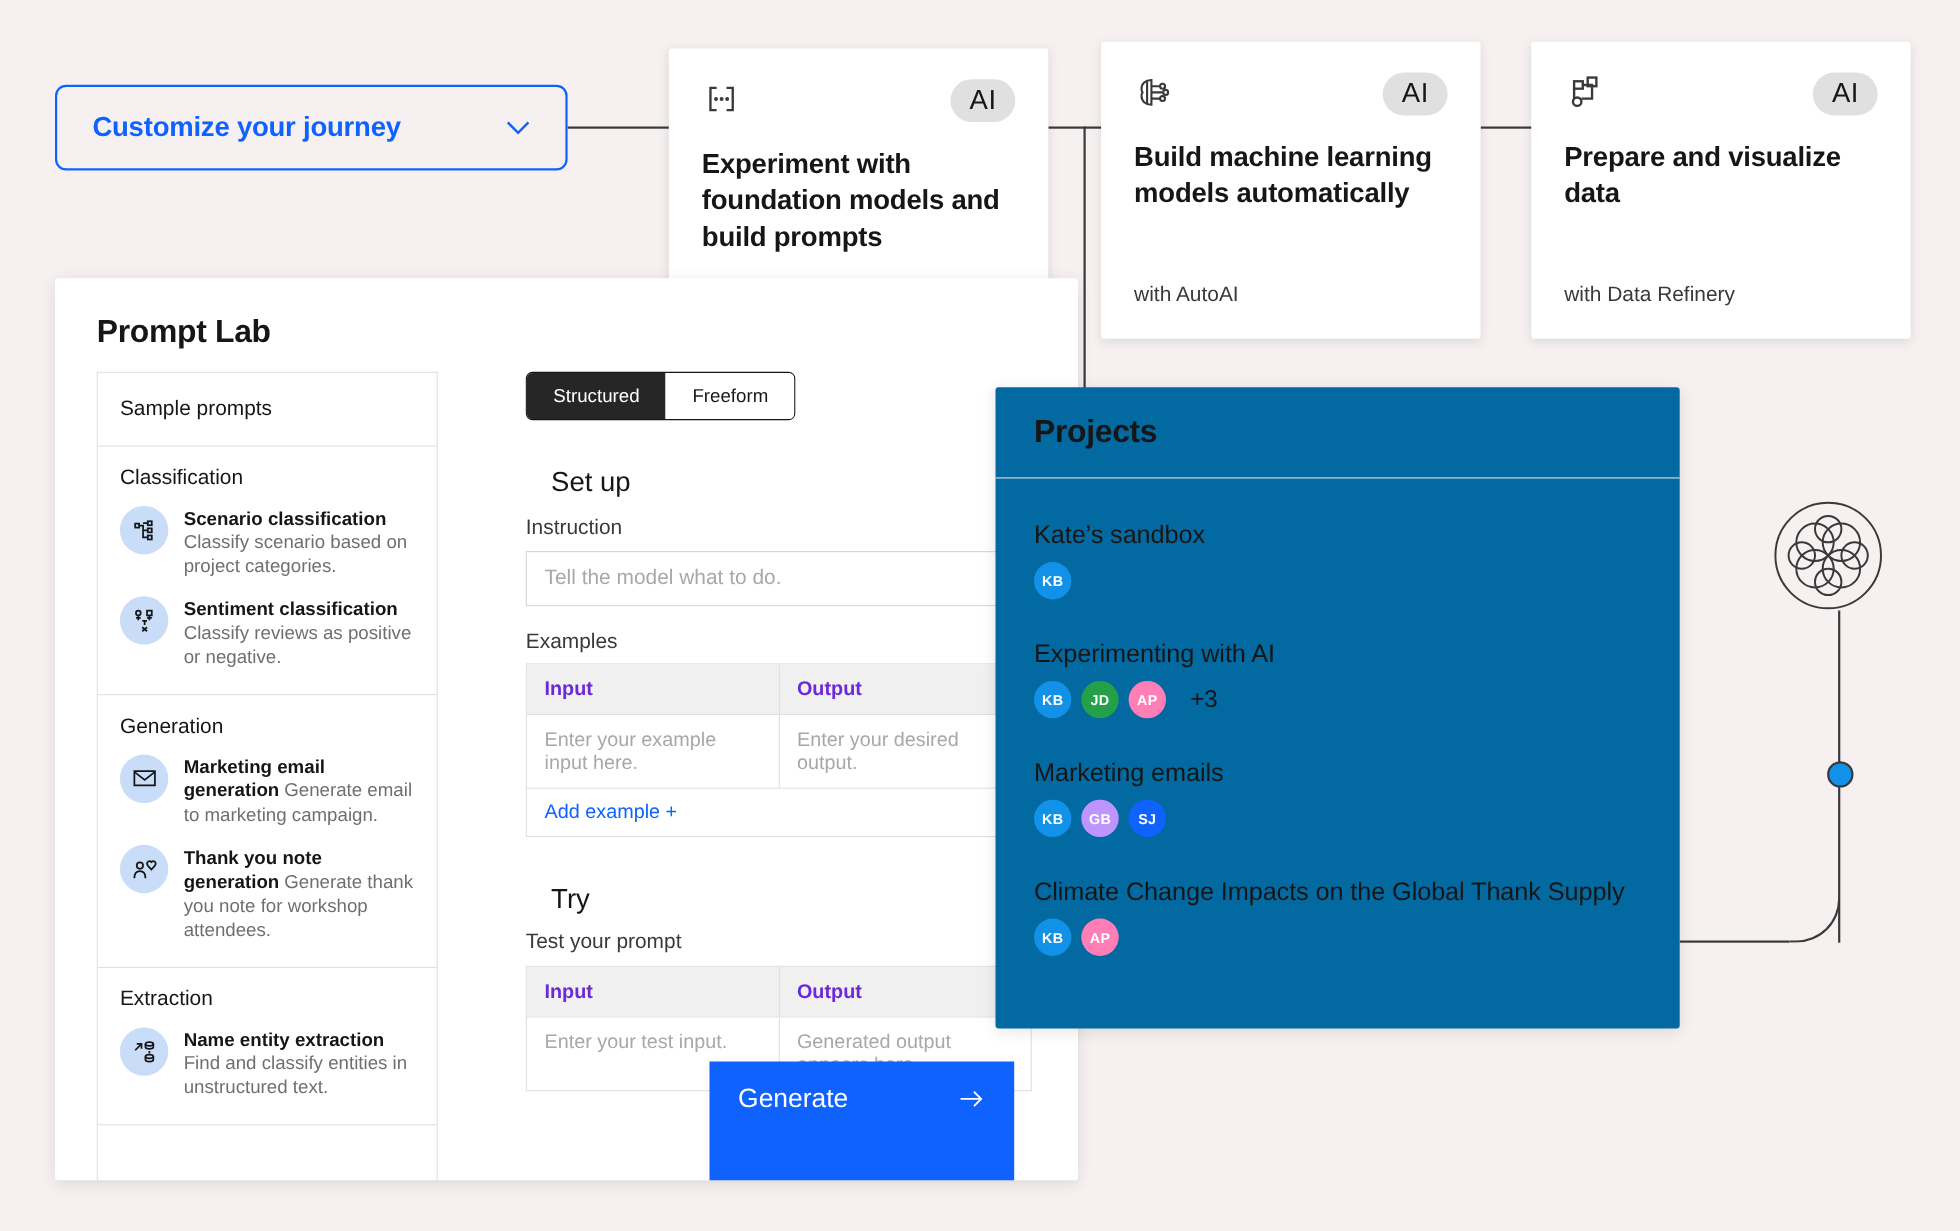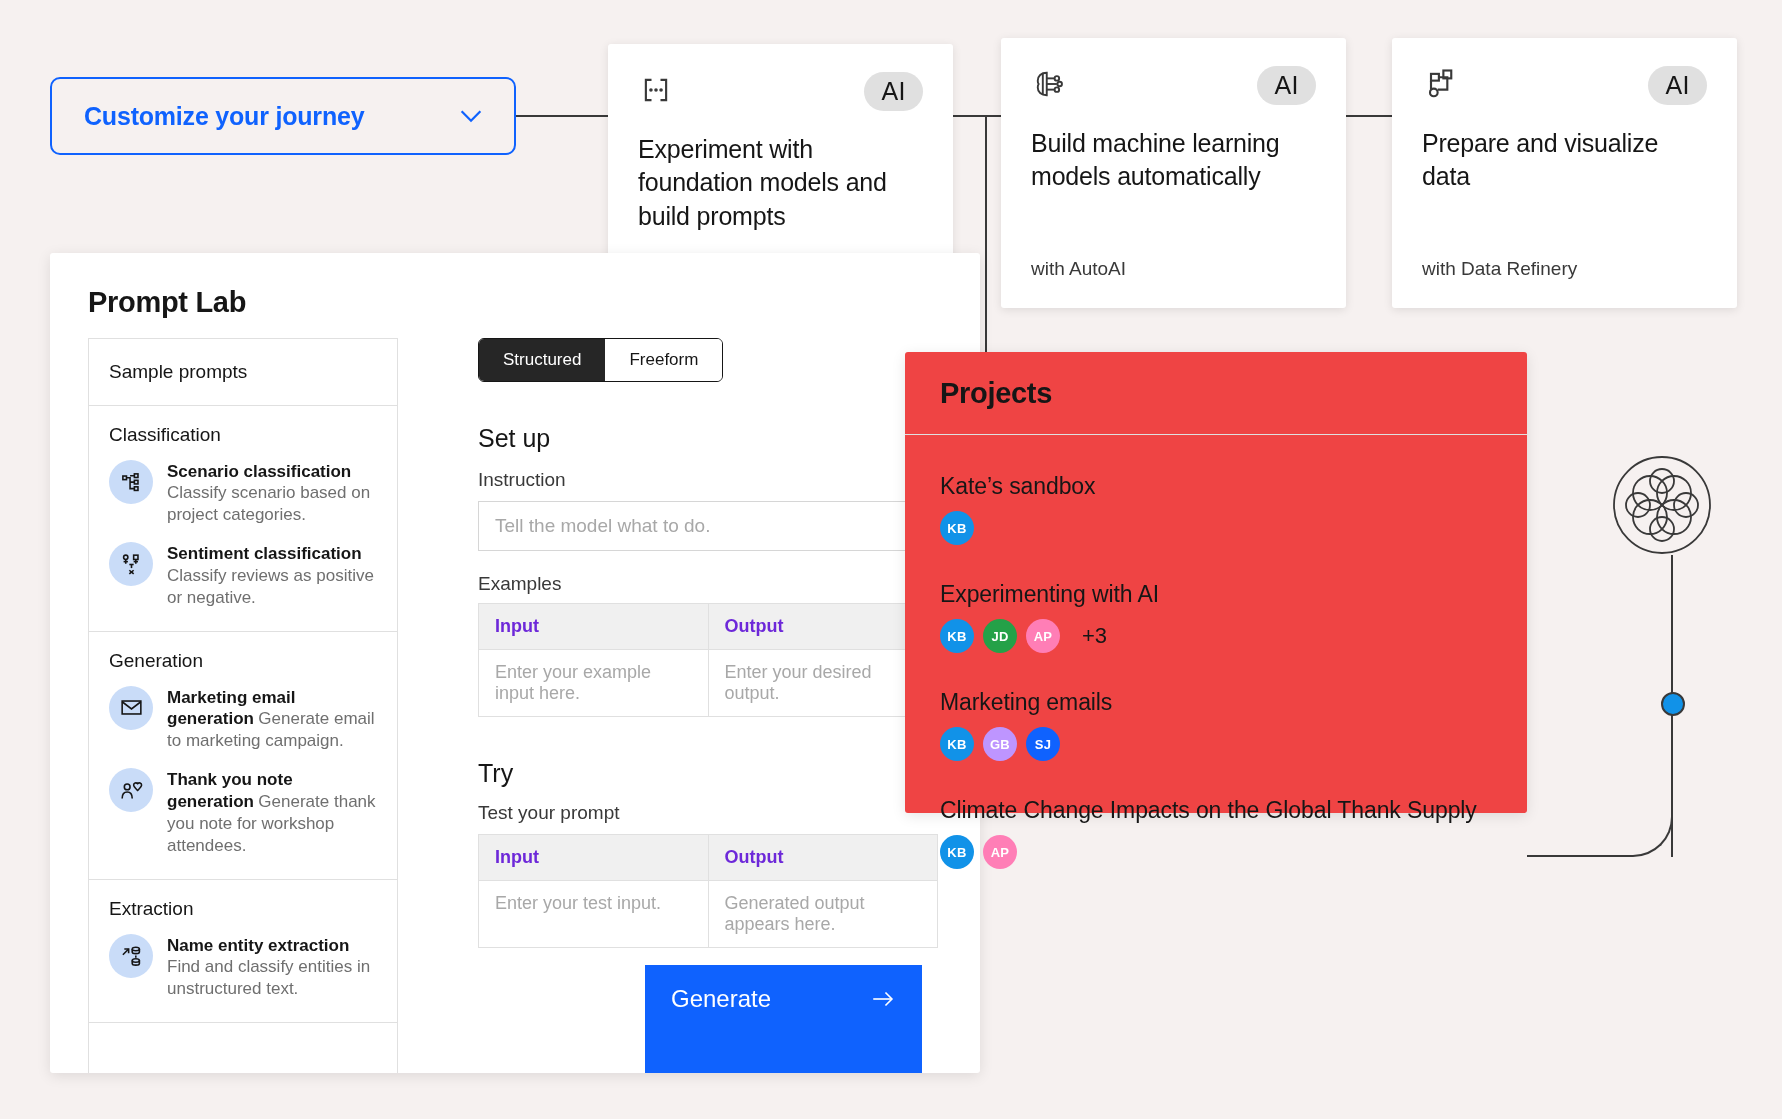--- a/index.html
+++ b/index.html
@@ -38,21 +38,21 @@
   }
   .jcard .ic-row { display: flex; align-items: flex-start; justify-content: space-between; }
   .jcard .ic { width: 36px; height: 36px; color: #393939; }
   .ai-badge {
     background: #e0e0e0; color: #161616;
     border-radius: 999px; padding: 7px 17px;
     font-size: 25px; line-height: 1; letter-spacing: .5px;
   }
   .jcard .title {
     margin-top: 22px; font-size: 25px; line-height: 1.33;
-    color: #161616; font-weight: 400; letter-spacing: -.2px;
+    color: #161616; font-weight: 700; letter-spacing: -.2px;
   }
   .jcard .sub {
     position: absolute; left: 30px; bottom: 28px;
     font-size: 19px; color: #393939;
   }
   #card1 { left: 608px; top: 44px; width: 345px; height: 264px; }
   #card2 { left: 1001px; top: 38px; width: 345px; height: 270px; }
   #card3 { left: 1392px; top: 38px; width: 345px; height: 270px; }
 
   
@@ -96,21 +96,21 @@
   #segmented {
     display: inline-flex; border: 1px solid #161616;
     border-radius: 6px; overflow: hidden; height: 44px;
   }
   #segmented .seg {
     display: flex; align-items: center; justify-content: center;
     font-size: 17px; padding: 0 24px; cursor: pointer;
   }
   #segmented .seg.on { background: #262626; color: #fff; }
   #segmented .seg.off { background: #fff; color: #161616; }
-  .sec-h { font-size: 25px; color: #161616; font-weight: 400; }
+  .sec-h { font-size: 25px; color: #161616; font-weight: 400; margin-left: 23px; }
   .fld-l { font-size: 19px; color: #393939; }
   .txtbox {
     border: 1px solid #d6d6d6; background: #fff; height: 50px;
     display: flex; align-items: center; padding: 0 16px;
     font-size: 19px; color: #a8a8a8;
   }
   .tbl { border: 1px solid #e0e0e0; }
   .tbl .r { display: flex; }
   .tbl .c { flex: 1 1 0; padding: 12px 16px; font-size: 18px; }
   .tbl .c.c1 { border-right: 1px solid #e0e0e0; }
@@ -127,22 +127,22 @@
     width: 277px; height: 108px; background: #0f62fe; color: #fff;
     display: flex; align-items: center; justify-content: space-between;
     padding: 0 26px 40px 26px; cursor: pointer;
   }
   #genbtn .gl { font-size: 24px; }
   #genbtn .ga { width: 26px; height: 26px; }
 
   
   #projects {
     position: absolute; left: 905px; top: 352px;
-    width: 622px; height: 461px;
-    background: #ef4444; border-radius: 3px;
+    width: 622px; height: 583px;
+    background: #0369a1; border-radius: 3px;
     box-shadow: 0 3px 14px rgba(0,0,0,.10);
   }
   #pr-head {
     height: 83px; display: flex; align-items: center;
     padding-left: 35px; border-bottom: 1px solid #e0e0e0;
   }
   #pr-head .t { font-size: 29px; font-weight: 700; color: #161616; letter-spacing: -.3px; }
   #pr-list { padding: 38px 35px 0 35px; }
   .pr-item { margin-bottom: 36px; }
   .pr-name { font-size: 23px; color: #161616; margin-bottom: 11px; letter-spacing: -.1px; }
@@ -348,20 +348,21 @@
       <div class="fld-l" style="margin-top:22px;">Examples</div>
       <div class="tbl" style="margin-top:8px; width:460px;">
         <div class="r hr">
           <div class="c c1">Input</div>
           <div class="c">Output</div>
         </div>
         <div class="r br">
           <div class="c c1">Enter your example input here.</div>
           <div class="c">Enter your desired output.</div>
         </div>
+        <div class="addex">Add example  +</div>
       </div>
 
       <div class="sec-h" style="margin-top:42px;">Try</div>
       <div class="fld-l" style="margin-top:14px;">Test your prompt</div>
       <div class="tbl" style="margin-top:10px; width:460px;">
         <div class="r hr">
           <div class="c c1">Input</div>
           <div class="c">Output</div>
         </div>
         <div class="r br">

